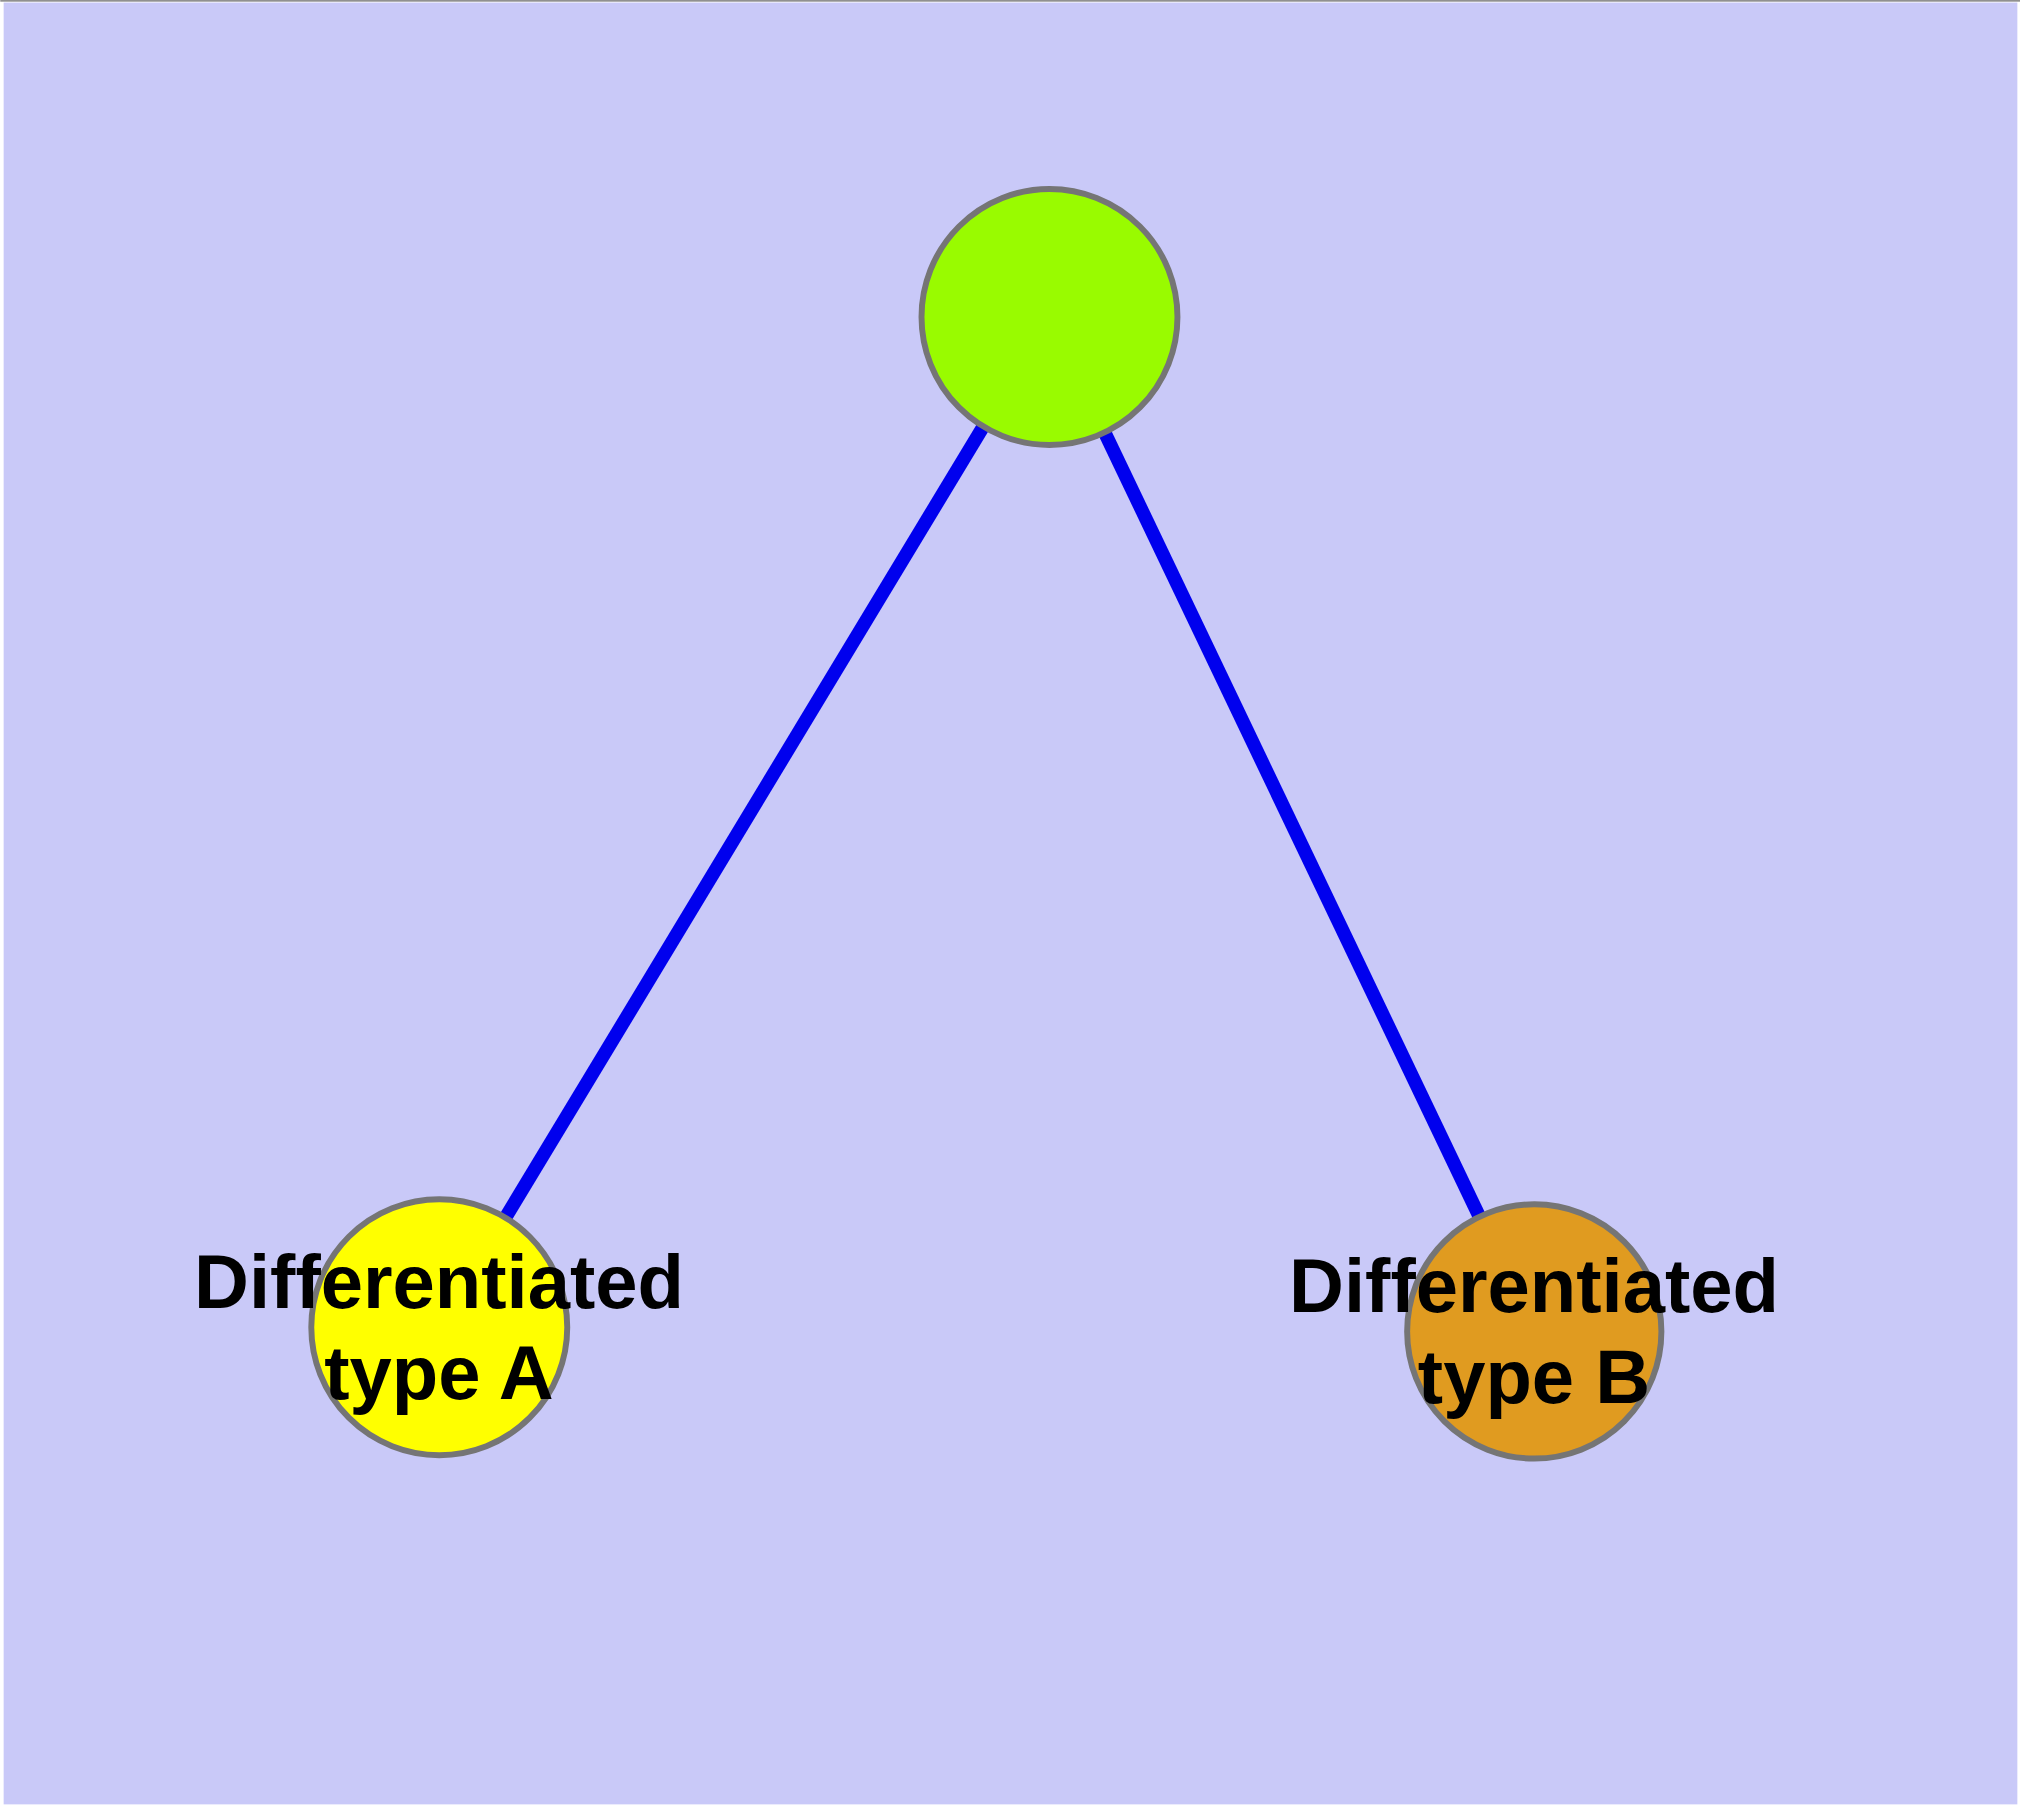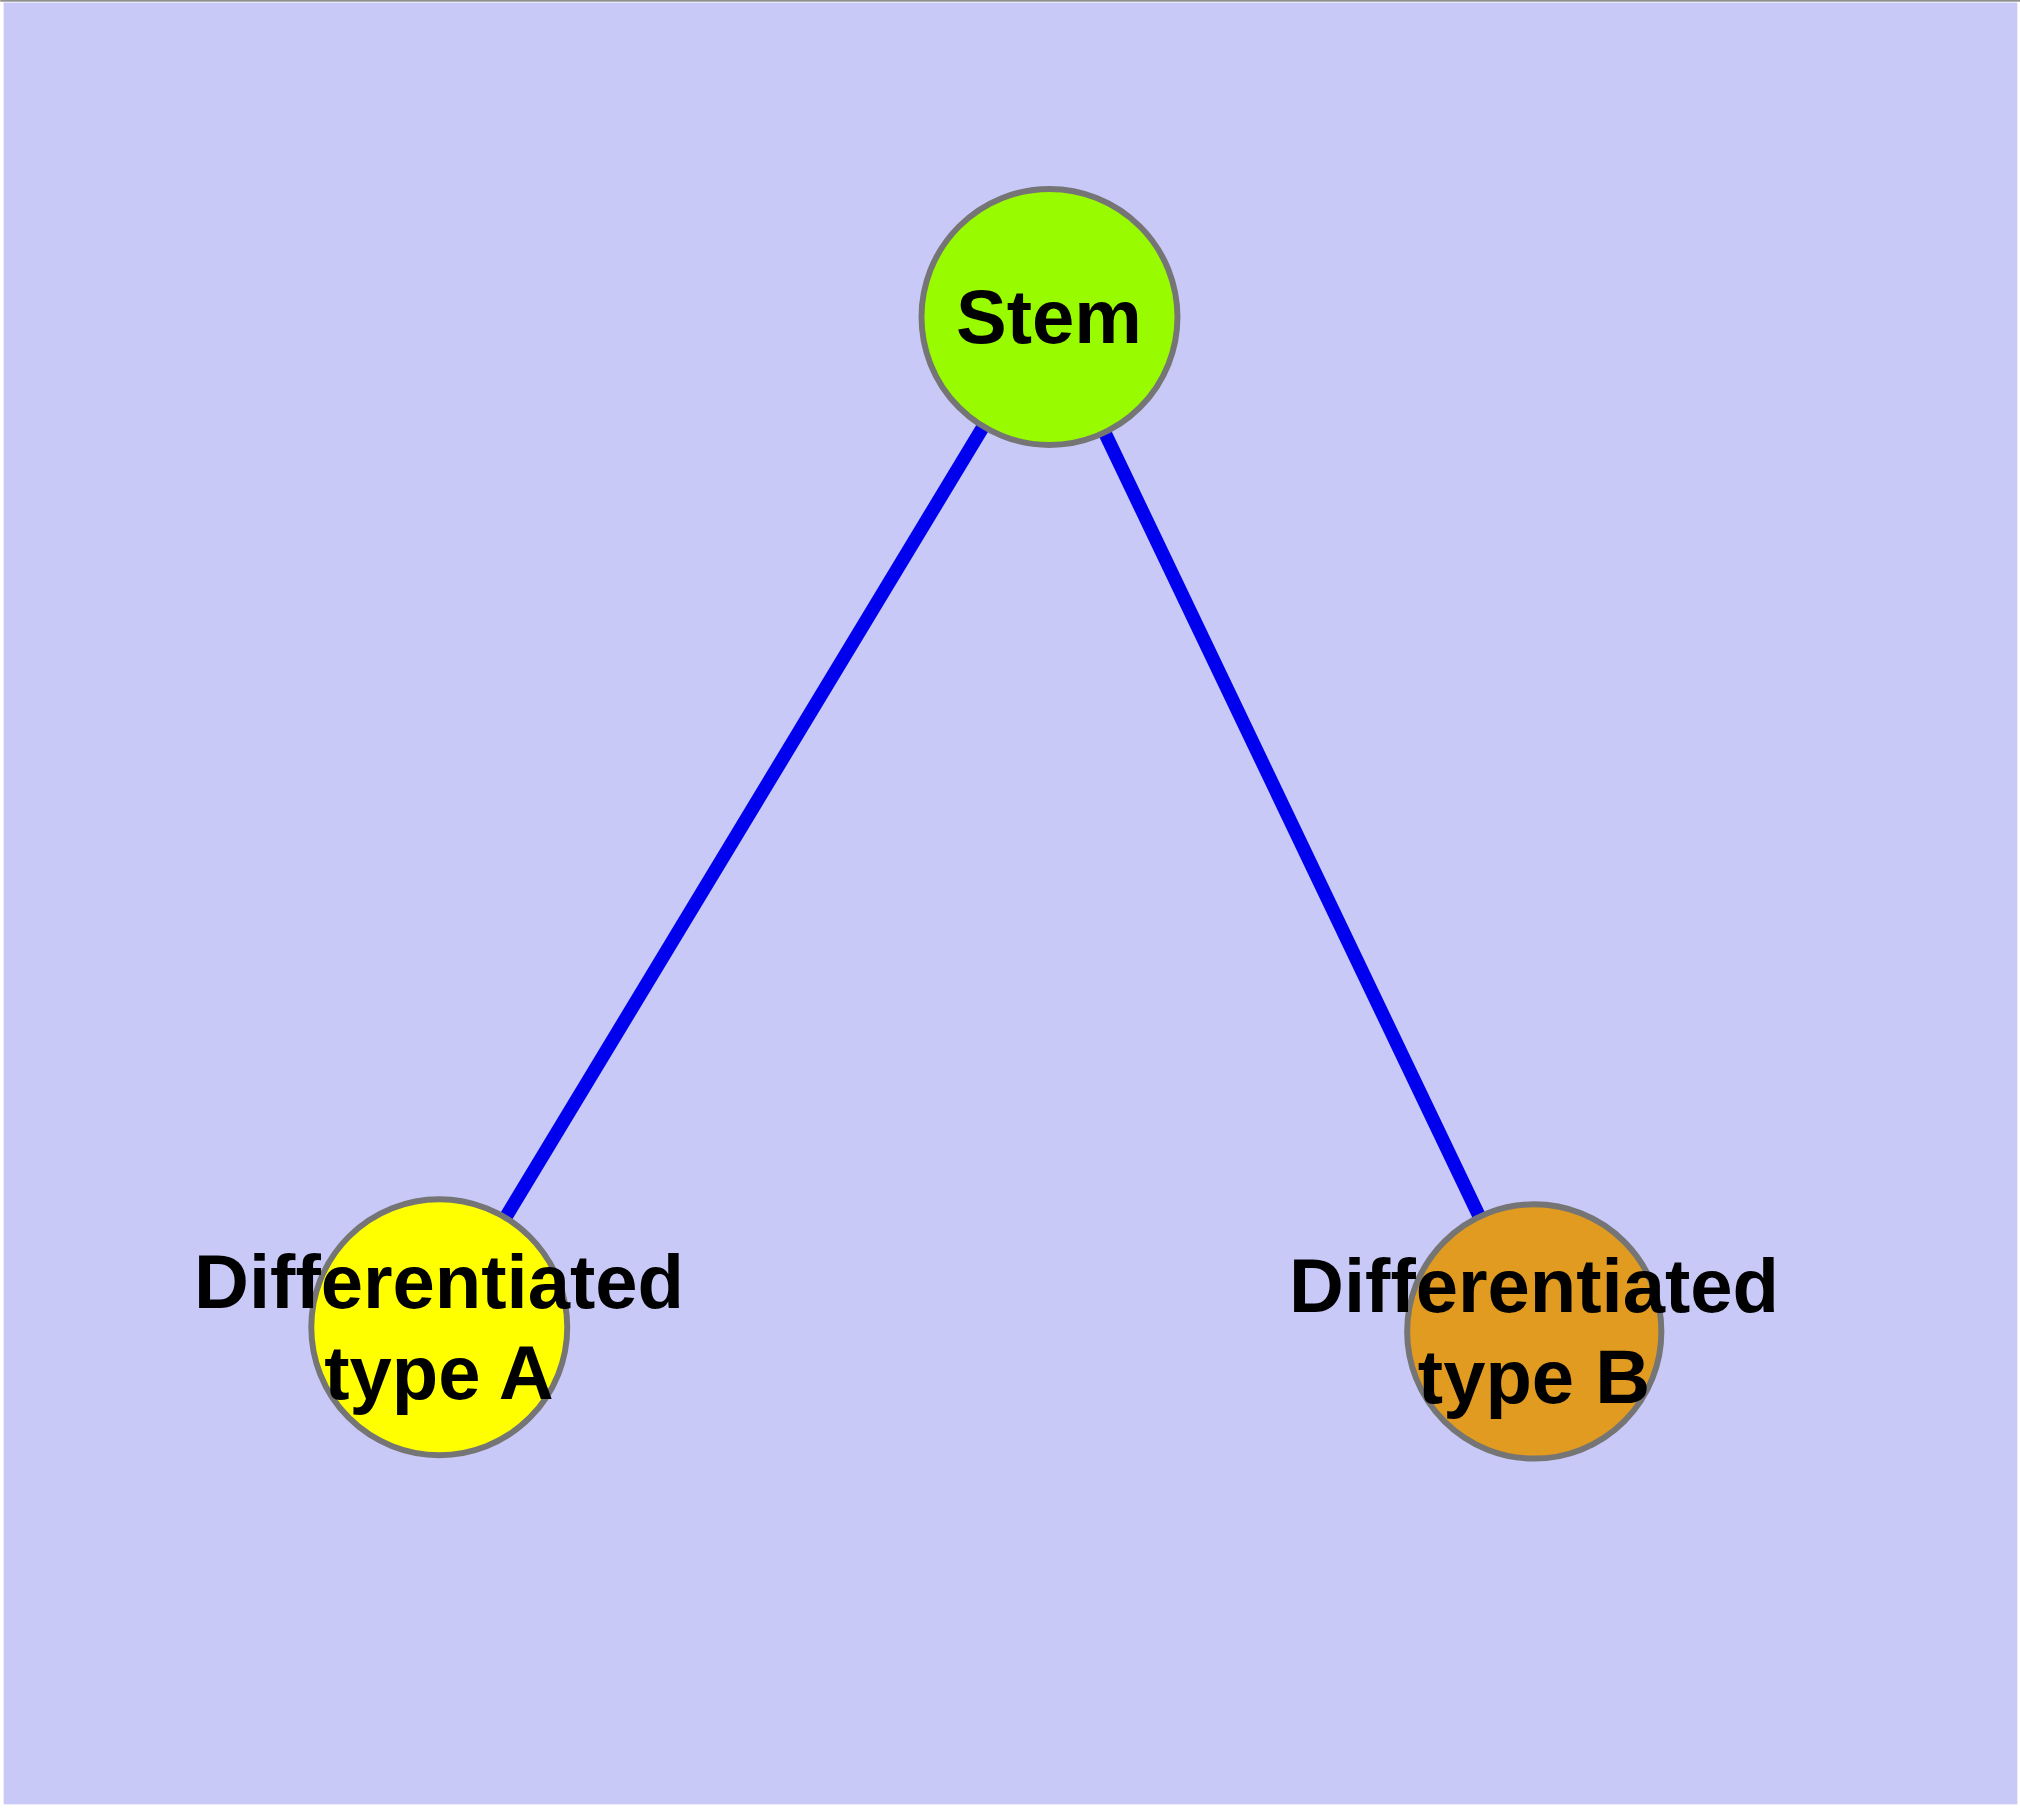--- a/index.html
+++ b/index.html
@@ -46,20 +46,19 @@
         <line x1="1238" y1="374" x2="518" y2="1566" stroke="#0000EE" stroke-width="16"></line>
         <line x1="1238" y1="374" x2="1810" y2="1571" stroke="#0000EE" stroke-width="16"></line>
       </g>
     <g id="nodes-layer">
         <circle cx="1238" cy="374" r="151" fill="#99FB00" stroke="#757575" stroke-width="7"></circle>
         <circle cx="518" cy="1566" r="151" fill="#FFFF00" stroke="#757575" stroke-width="7"></circle>
         <circle cx="1810" cy="1571" r="150" fill="#E09B20" stroke="#757575" stroke-width="7"></circle>
       </g>
   </svg>
   <div class="labels" id="labels-layer">
-      <div class="node-label" style="left: 1049px; top: 317px;">Stem</div>
       <div class="node-label" style="left: 439px; top: 1327px;">Differentiated
 type A</div>
       <div class="node-label" style="left: 1534px; top: 1331px;">Differentiated
 type B</div>
     </div>
 </div>
 
 
 </body></html>

